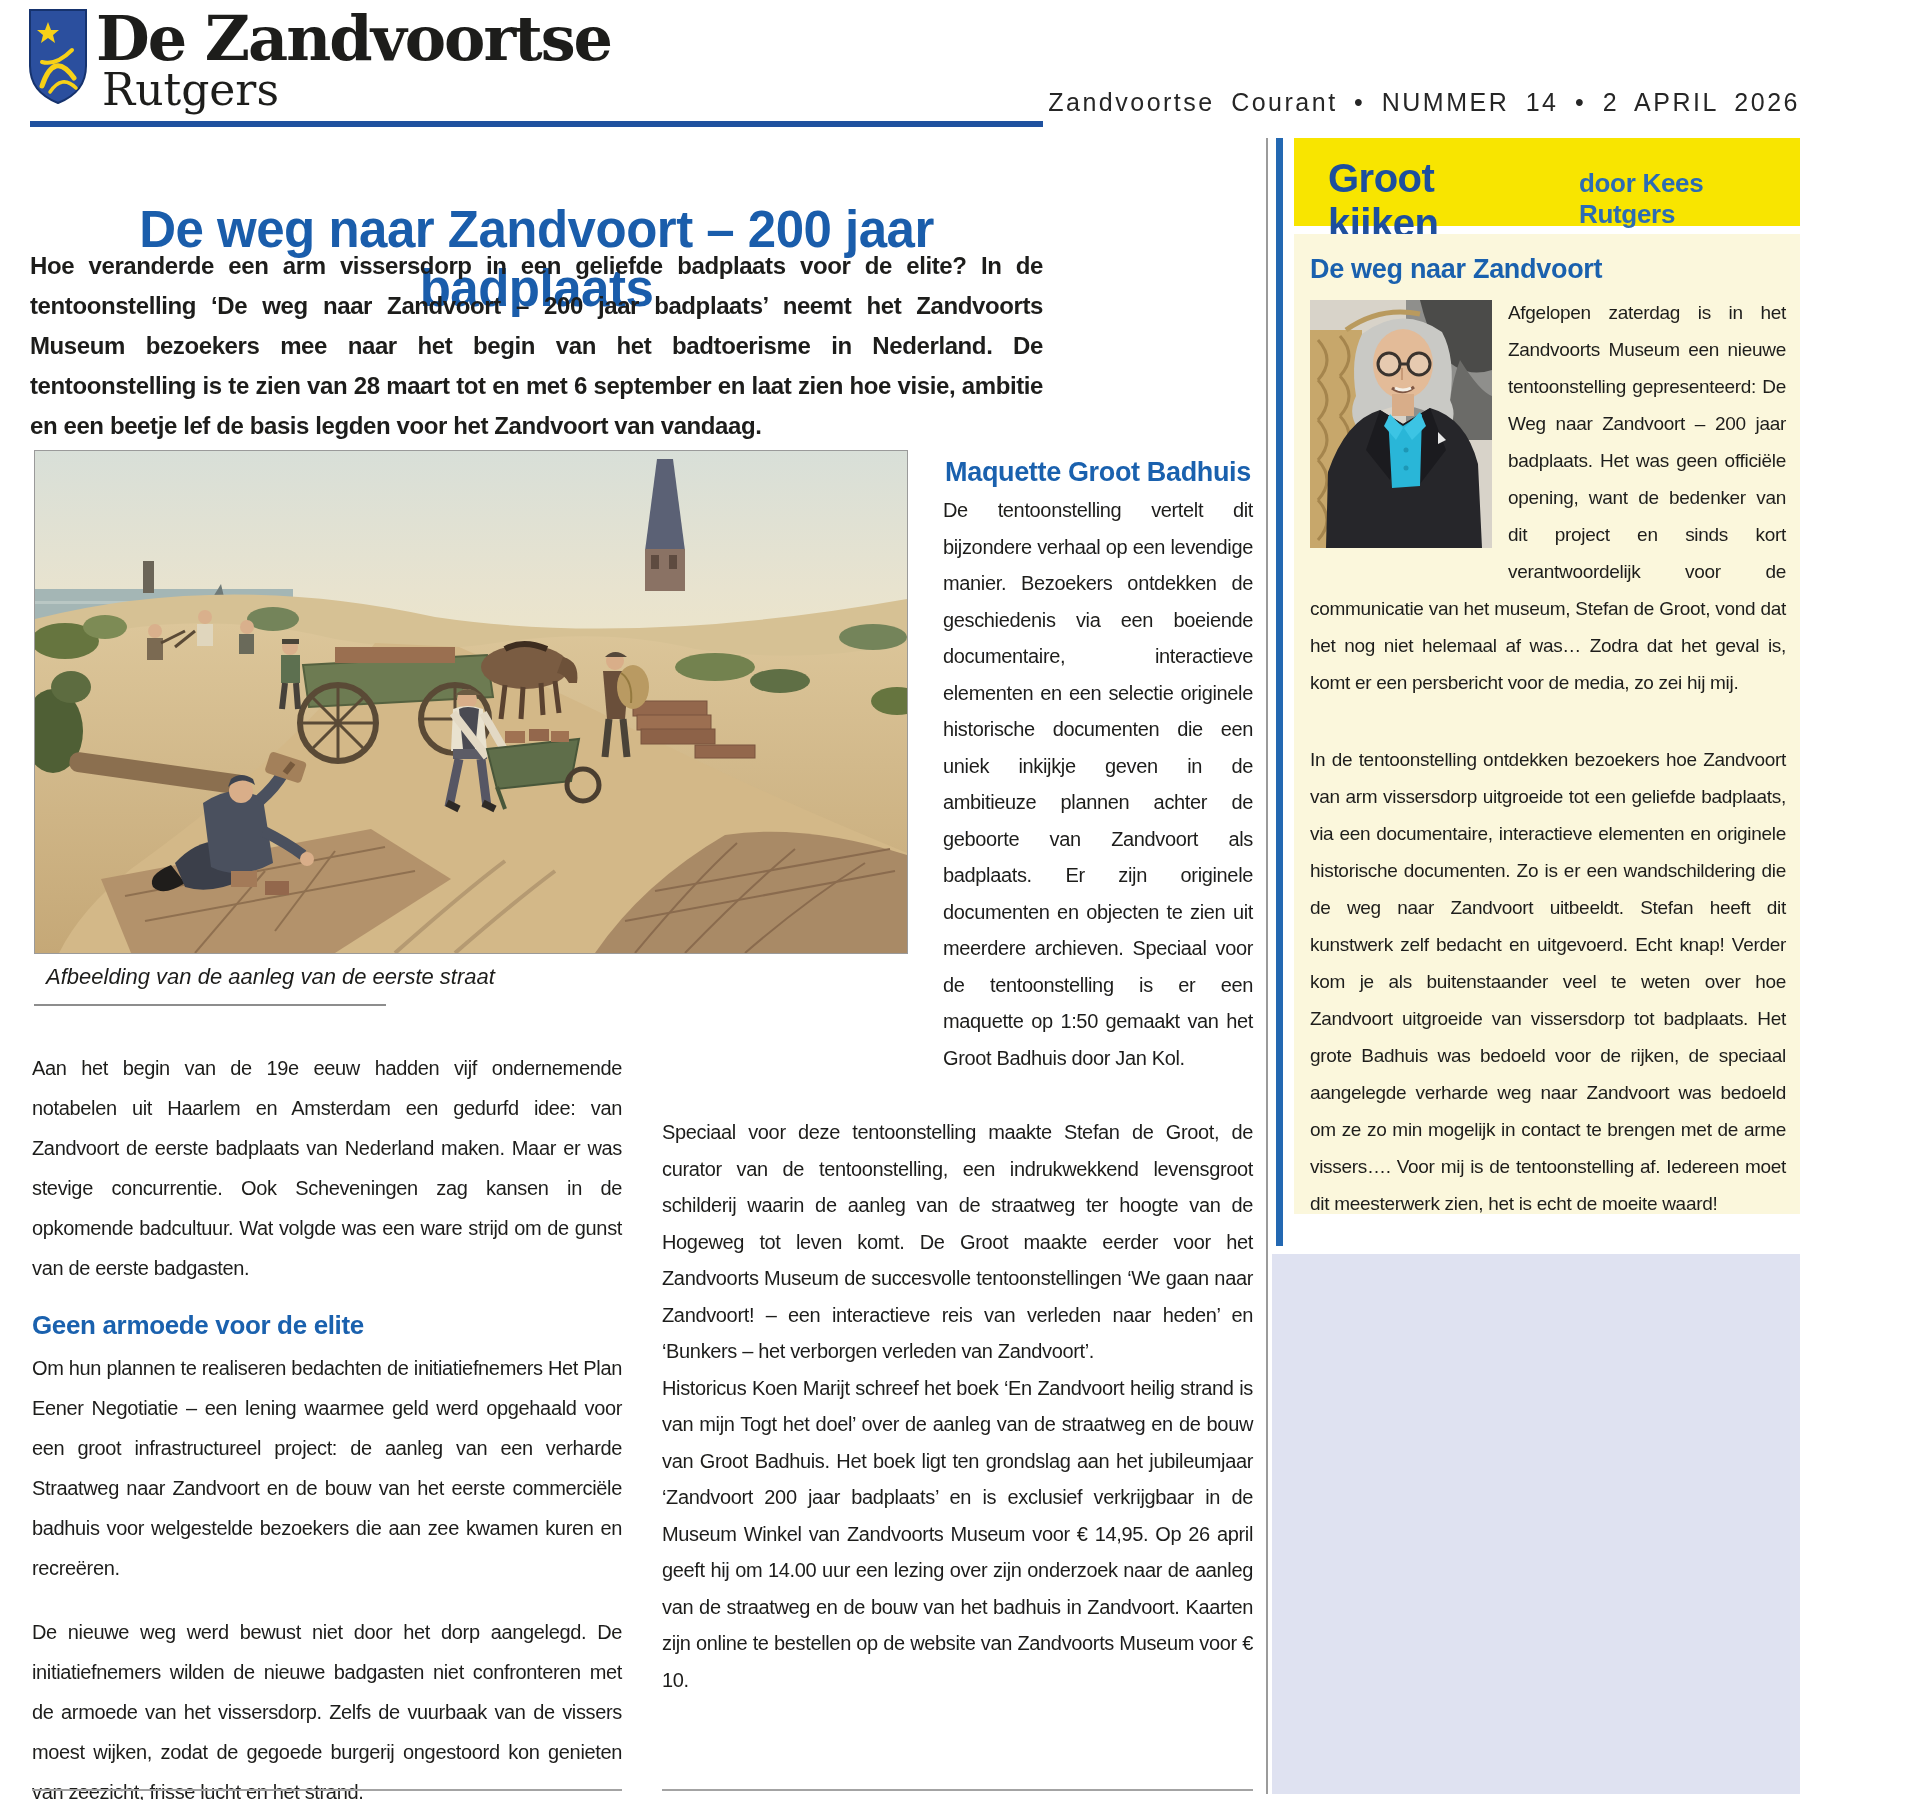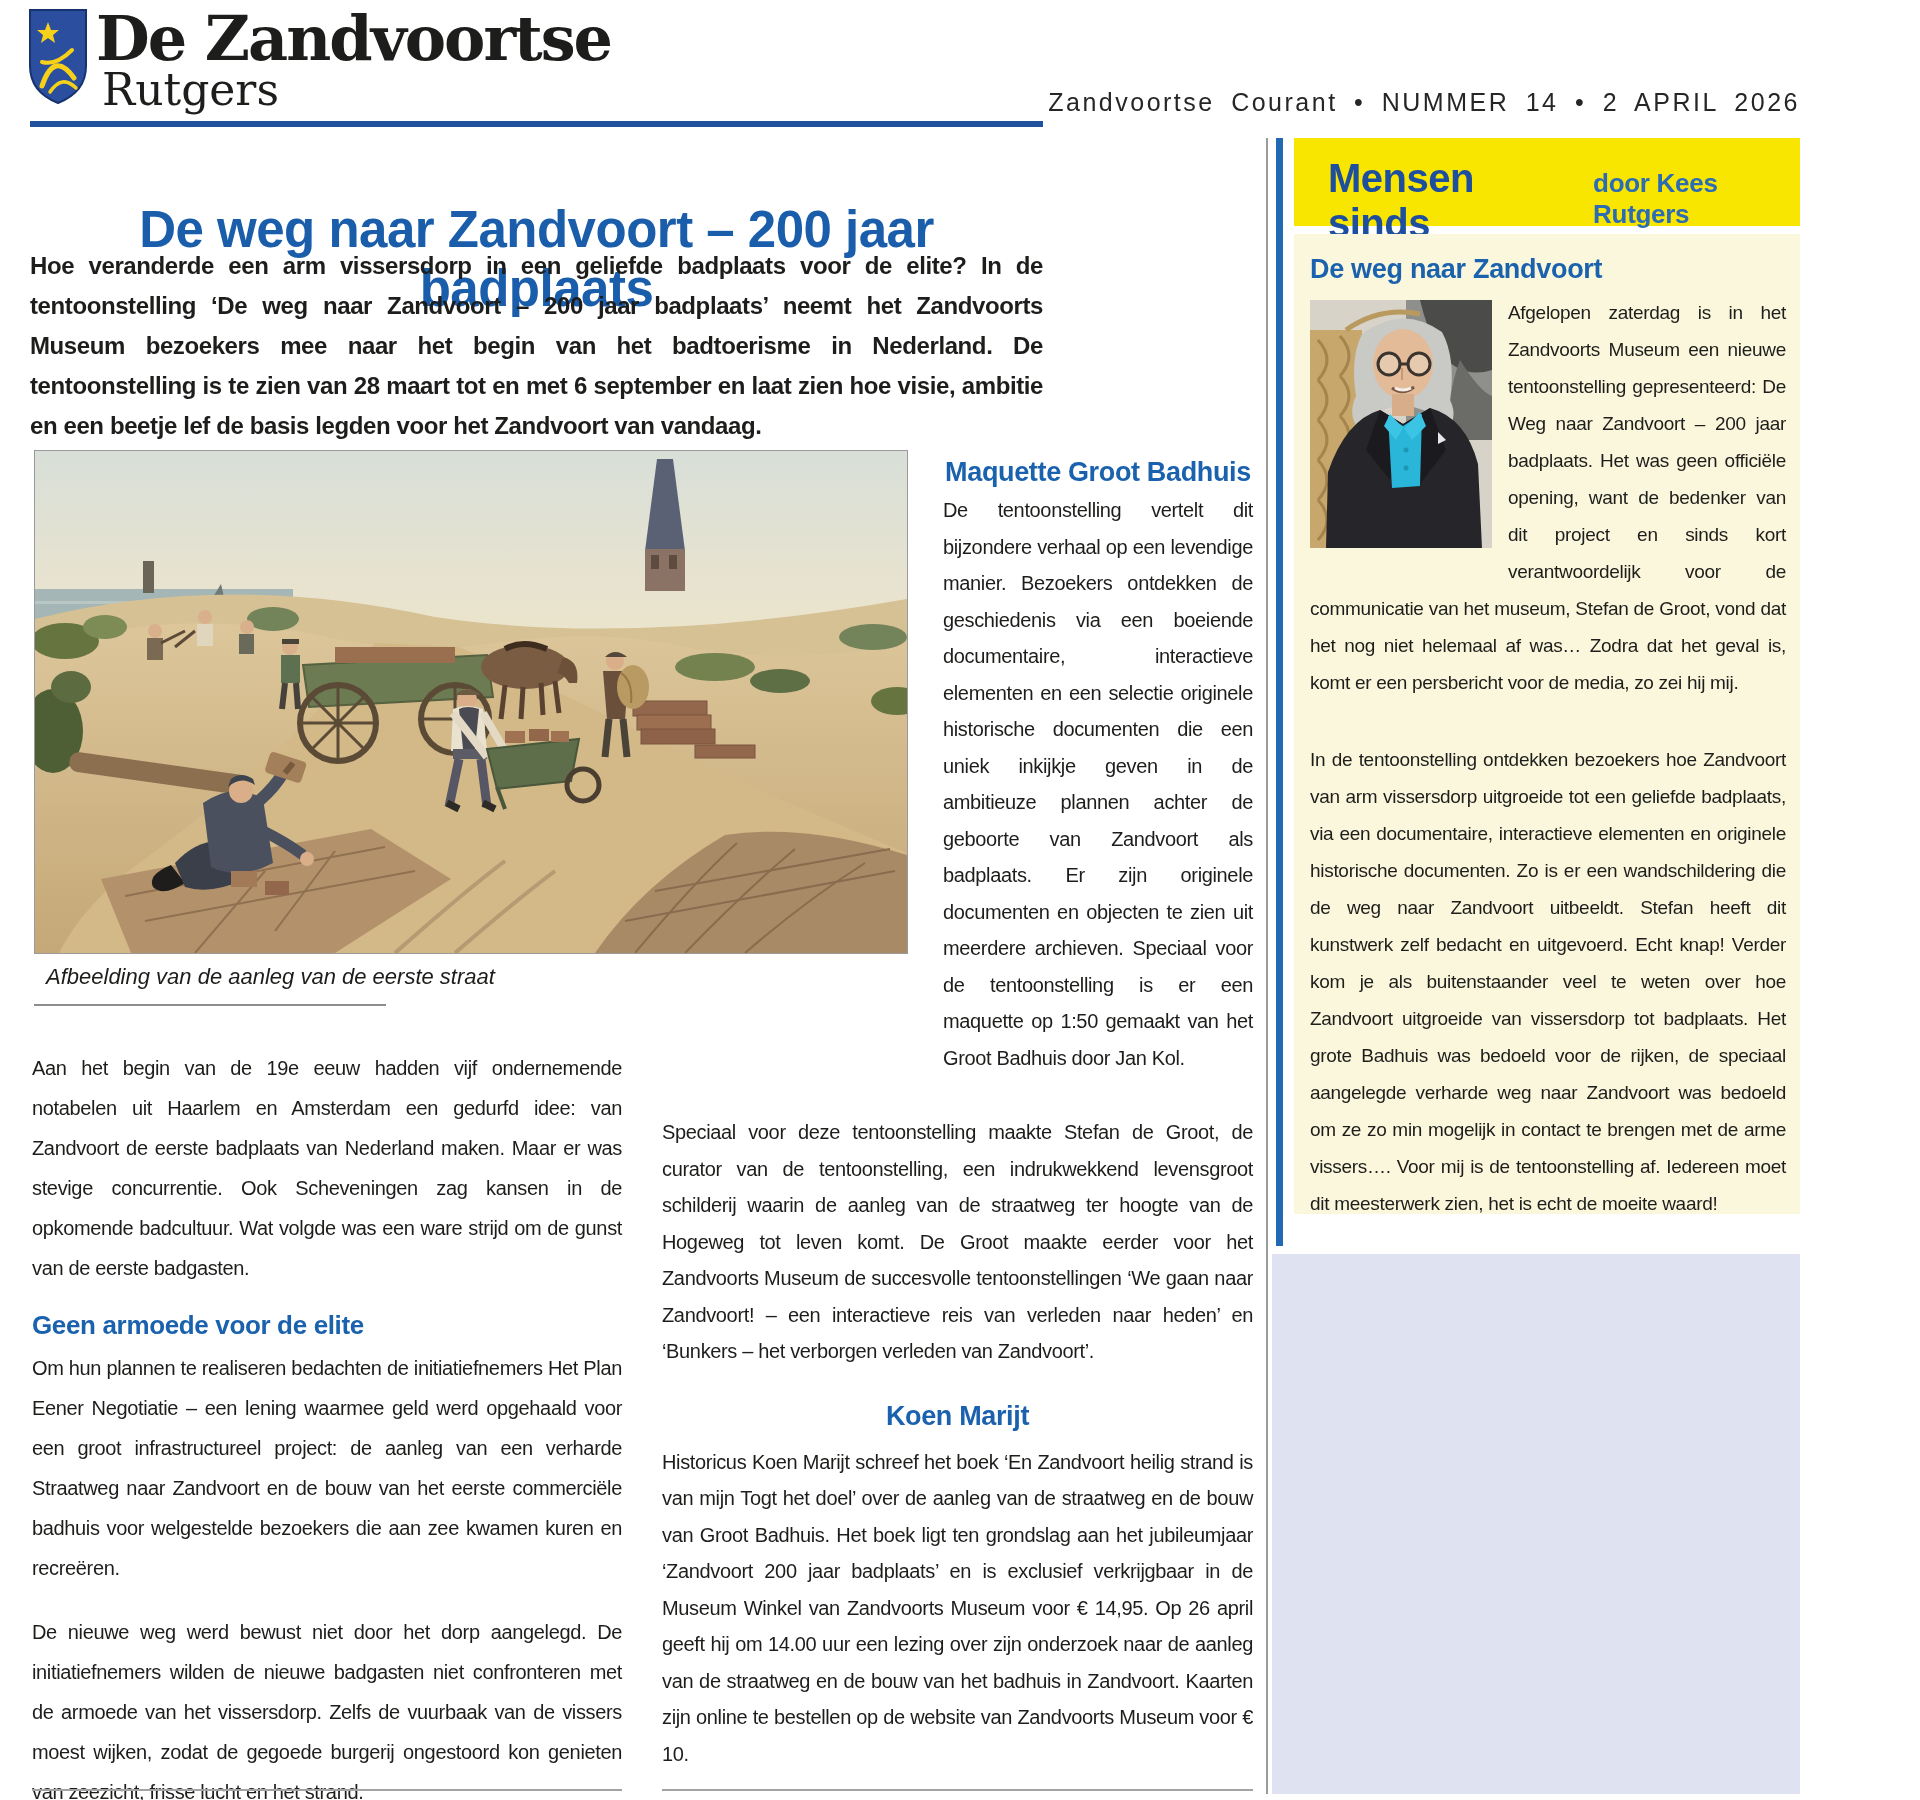--- a/index.html
+++ b/index.html
@@ -225,30 +225,29 @@
     <p>Om hun plannen te realiseren bedachten de initiatiefnemers Het Plan Eener Negotiatie – een lening waarmee geld werd opgehaald voor een groot infrastructureel project: de aanleg van een verharde Straatweg naar Zandvoort en de bouw van het eerste commerciële badhuis voor welgestelde bezoekers die aan zee kwamen kuren en recreëren.</p>
     <p class="gap">De nieuwe weg werd bewust niet door het dorp aangelegd. De initiatiefnemers wilden de nieuwe badgasten niet confronteren met de armoede van het vissersdorp. Zelfs de vuurbaak van de vissers moest wijken, zodat de gegoede burgerij ongestoord kon genieten van zeezicht, frisse lucht en het strand.</p>
   </div>
   <div class="abs bottom-rule" style="left:32px;width:590px;"></div>
 
   <div class="abs" id="mid-col">
     <div id="img-spacer"></div>
     <p class="colhead">Maquette Groot Badhuis</p>
     <p>De tentoonstelling vertelt dit bijzondere verhaal op een levendige manier. Bezoekers ontdekken de geschiedenis via een boeiende documentaire, interactieve elementen en een selectie originele historische documenten die een uniek inkijkje geven in de ambitieuze plannen achter de geboorte van Zandvoort als badplaats. Er zijn originele documenten en objecten te zien uit meerdere archieven. Speciaal voor de tentoonstelling is er een maquette op 1:50 gemaakt van het Groot Badhuis door Jan Kol.</p>
     <p class="gap">Speciaal voor deze tentoonstelling maakte Stefan de Groot, de curator van de tentoonstelling, een indrukwekkend levensgroot schilderij waarin de aanleg van de straatweg ter hoogte van de Hogeweg tot leven komt. De Groot maakte eerder voor het Zandvoorts Museum de succesvolle tentoonstellingen ‘We gaan naar Zandvoort! – een interactieve reis van verleden naar heden’ en ‘Bunkers – het verborgen verleden van Zandvoort’.</p>
-    <p class="colhead second">Koen Marijt</p>
     <p>Historicus Koen Marijt schreef het boek ‘En Zandvoort heilig strand is van mijn Togt het doel’ over de aanleg van de straatweg en de bouw van Groot Badhuis. Het boek ligt ten grondslag aan het jubileumjaar ‘Zandvoort 200 jaar badplaats’ en is exclusief verkrijgbaar in de Museum Winkel van Zandvoorts Museum voor € 14,95. Op 26 april geeft hij om 14.00 uur een lezing over zijn onderzoek naar de aanleg van de straatweg en de bouw van het badhuis in Zandvoort. Kaarten zijn online te bestellen op de website van Zandvoorts Museum voor € 10.</p>
   </div>
   <div class="abs bottom-rule" style="left:662px;width:591px;"></div>
 
   <div class="abs" id="side-grayline"></div>
   <div class="abs" id="side-blueline"></div>
 
   <div class="abs" id="kicker">
-    <span id="kicker-title">Mensen sinds</span>
+    <span id="kicker-title">Groot kijken</span>
     <span id="kicker-byline">door Kees Rutgers</span>
   </div>
 
   <div class="abs" id="cream">
     <p class="colhead">De weg naar Zandvoort</p>
     <div id="columnist-photo">
       <svg width="182" height="248" viewBox="0 0 182 248">
         <rect width="182" height="248" fill="#d8d3c9"></rect>
         <rect x="96" y="0" width="86" height="140" fill="#8f8f8c"></rect>
         <path d="M110,0 L182,0 L182,70 Q150,80 128,50 Q116,26 110,0 Z" fill="#4b4b49"></path>

